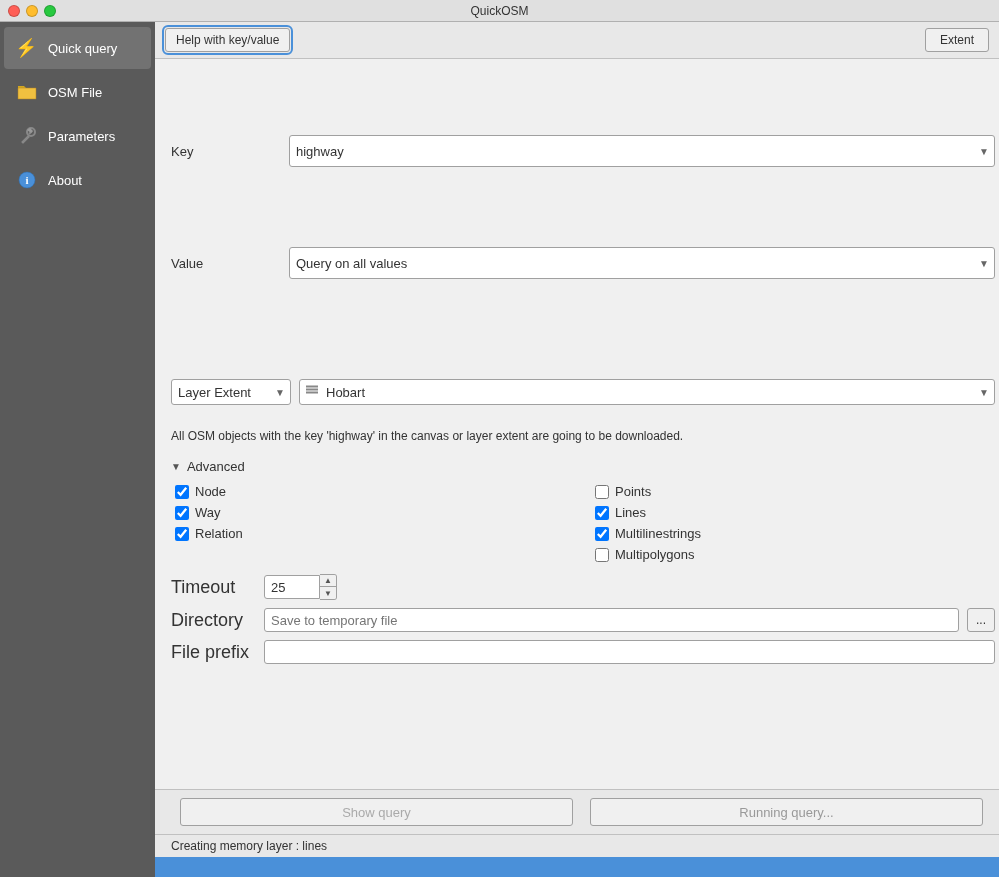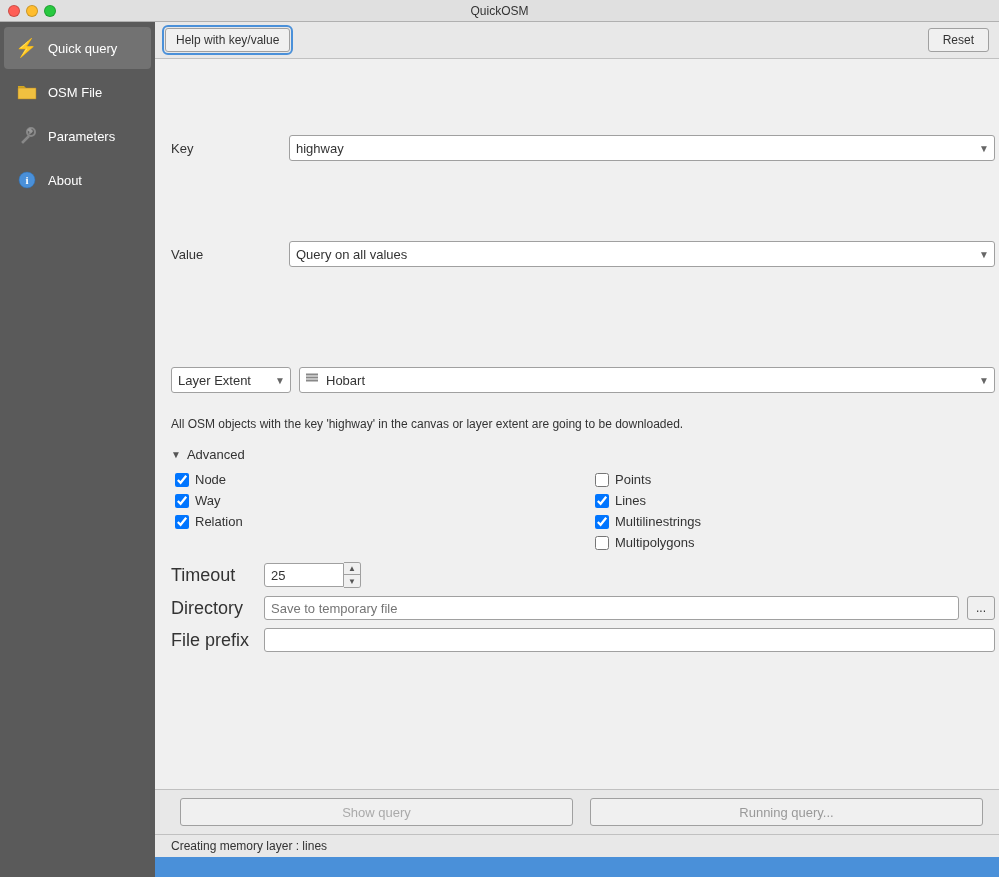--- a/index.html
+++ b/index.html
@@ -146,21 +146,21 @@
       text-align: left;
       flex-shrink: 0;
     }
 
     .select-wrapper {
       flex: 1;
       position: relative;
     }
     .select-wrapper select {
       width: 100%;
-      height: 26px;
+      height: 32px;
       border: 1px solid #a0a0a0;
       border-radius: 3px;
       background: #fff;
       padding: 0 24px 0 6px;
       font-size: 13px;
       color: #333;
       appearance: none;
       -webkit-appearance: none;
       cursor: pointer;
     }
@@ -293,21 +293,21 @@
       background: #fff;
       padding: 0 6px;
       font-size: 13px;
       color: #333;
     }
     .timeout-wrapper {
       display: flex;
       align-items: center;
     }
     .timeout-input {
-      width: 80px;
+      width: 56px;
       height: 24px;
       border: 1px solid #a0a0a0;
       border-radius: 3px 0 0 3px;
       background: #fff;
       padding: 0 6px;
       font-size: 13px;
       color: #333;
     }
     .spinner-btns {
       display: flex;
@@ -446,21 +446,21 @@
       </div>
       <span class="sidebar-label">About</span>
     </div>
 
   </div>
 
   <div class="content">
 
     <div class="top-bar">
       <button class="help-btn">Help with key/value</button>
-      <button class="reset-btn">Reset</button>
+      <button class="reset-btn">Extent</button>
     </div>
 
     <div class="form-area">
 
       <div class="key-spacer"></div>
 
       <div class="form-row">
         <label class="form-label">Key</label>
         <div class="select-wrapper">
           <select>

